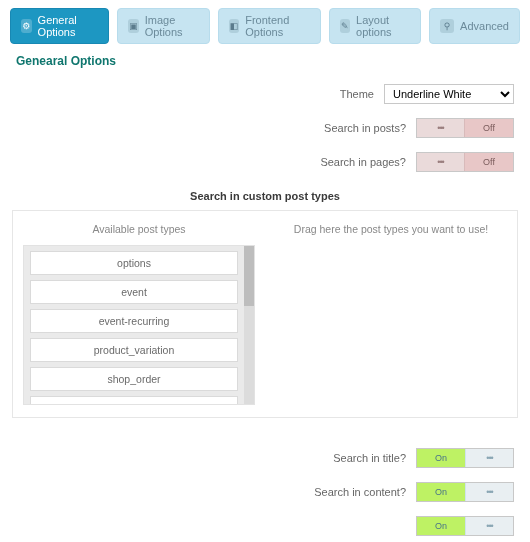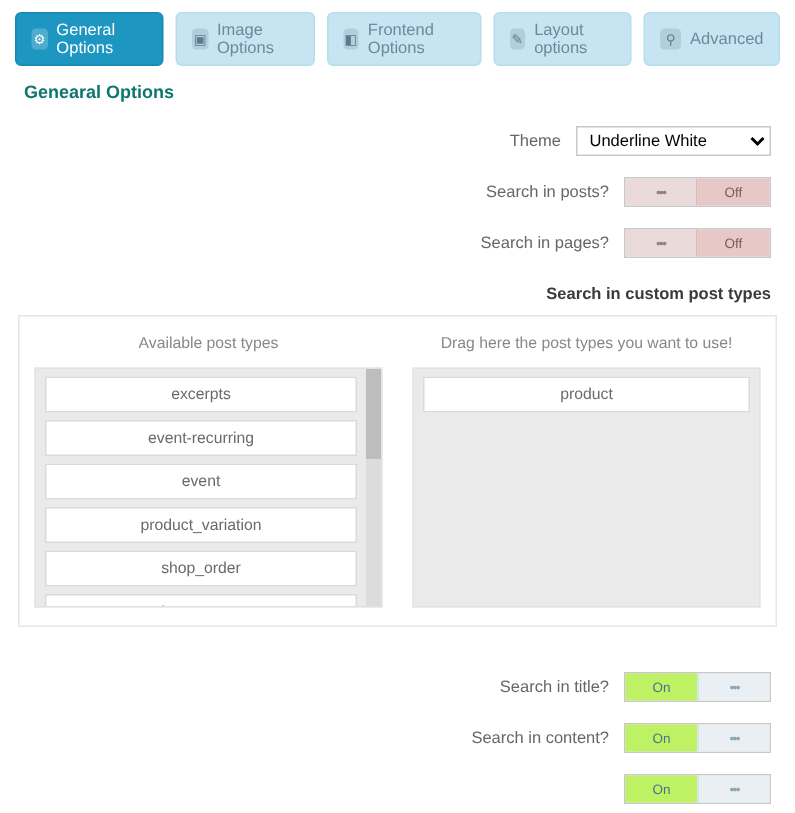--- a/index.html
+++ b/index.html
@@ -55,21 +55,21 @@
     display: flex; align-items: center; justify-content: center;
     width: 48px; font-size: 9px; color: #666;
   }
   .toggle.off .handle { background: #eadada; border-right: 1px solid #d8baba; color:#9a7e7e;}
   .toggle.off .state  { background: #e8c7c7; color:#7a5b5b; }
   .toggle.on  .state  { background: #bef264; color:#4a7488; }
   .toggle.on  .handle { background: #e9eff2; border-left: 1px solid #cfe3ed; color:#8aa6b4;}
   .toggle .handle::before { content: "•••"; letter-spacing: -1px; font-size:9px;}
 
   .subheader {
-    text-align: right; font-weight: bold; color: #3a3a3a; font-size: 11px;
+    text-align: center; font-weight: bold; color: #3a3a3a; font-size: 11px;
     padding: 4px 6px; margin-top: 4px; margin-bottom: 4px;
   }
 
   .panel {
     border: 1px solid #e6e6e6; padding: 12px 10px; margin: 0 2px;
   }
   .cols { display: flex; gap: 20px; }
   .col { flex: 1; display:flex; flex-direction:column; }
   .col-title { text-align: center; color: #888; font-size: 10.5px; margin-bottom: 10px; }
 
@@ -144,37 +144,34 @@
 </div>
 
 <div class="subheader">Search in custom post types</div>
 
 <div class="panel">
   <div class="cols">
     <div class="col">
       <div class="col-title">Available post types</div>
       <div class="list-wrap">
         <div class="list-inner">
-          <div class="item">excerpts</div>
+          <div class="item">options</div>
+          <div class="item">event</div>
           <div class="item">event-recurring</div>
-          <div class="item">event</div>
           <div class="item">product_variation</div>
           <div class="item">shop_order</div>
           <div class="item">shop_coupon</div>
         </div>
         <div class="scroll-track">
           <div class="scroll-thumb"></div>
         </div>
       </div>
     </div>
     <div class="col">
       <div class="col-title">Drag here the post types you want to use!</div>
-      <div class="drop-wrap">
-        <div class="item">product</div>
-      </div>
     </div>
   </div>
 </div>
 
 <div class="spacer"></div>
 
 <div class="row">
   <span class="label">Search in title?</span>
   <span class="toggle on">
     <span class="state">On</span>

